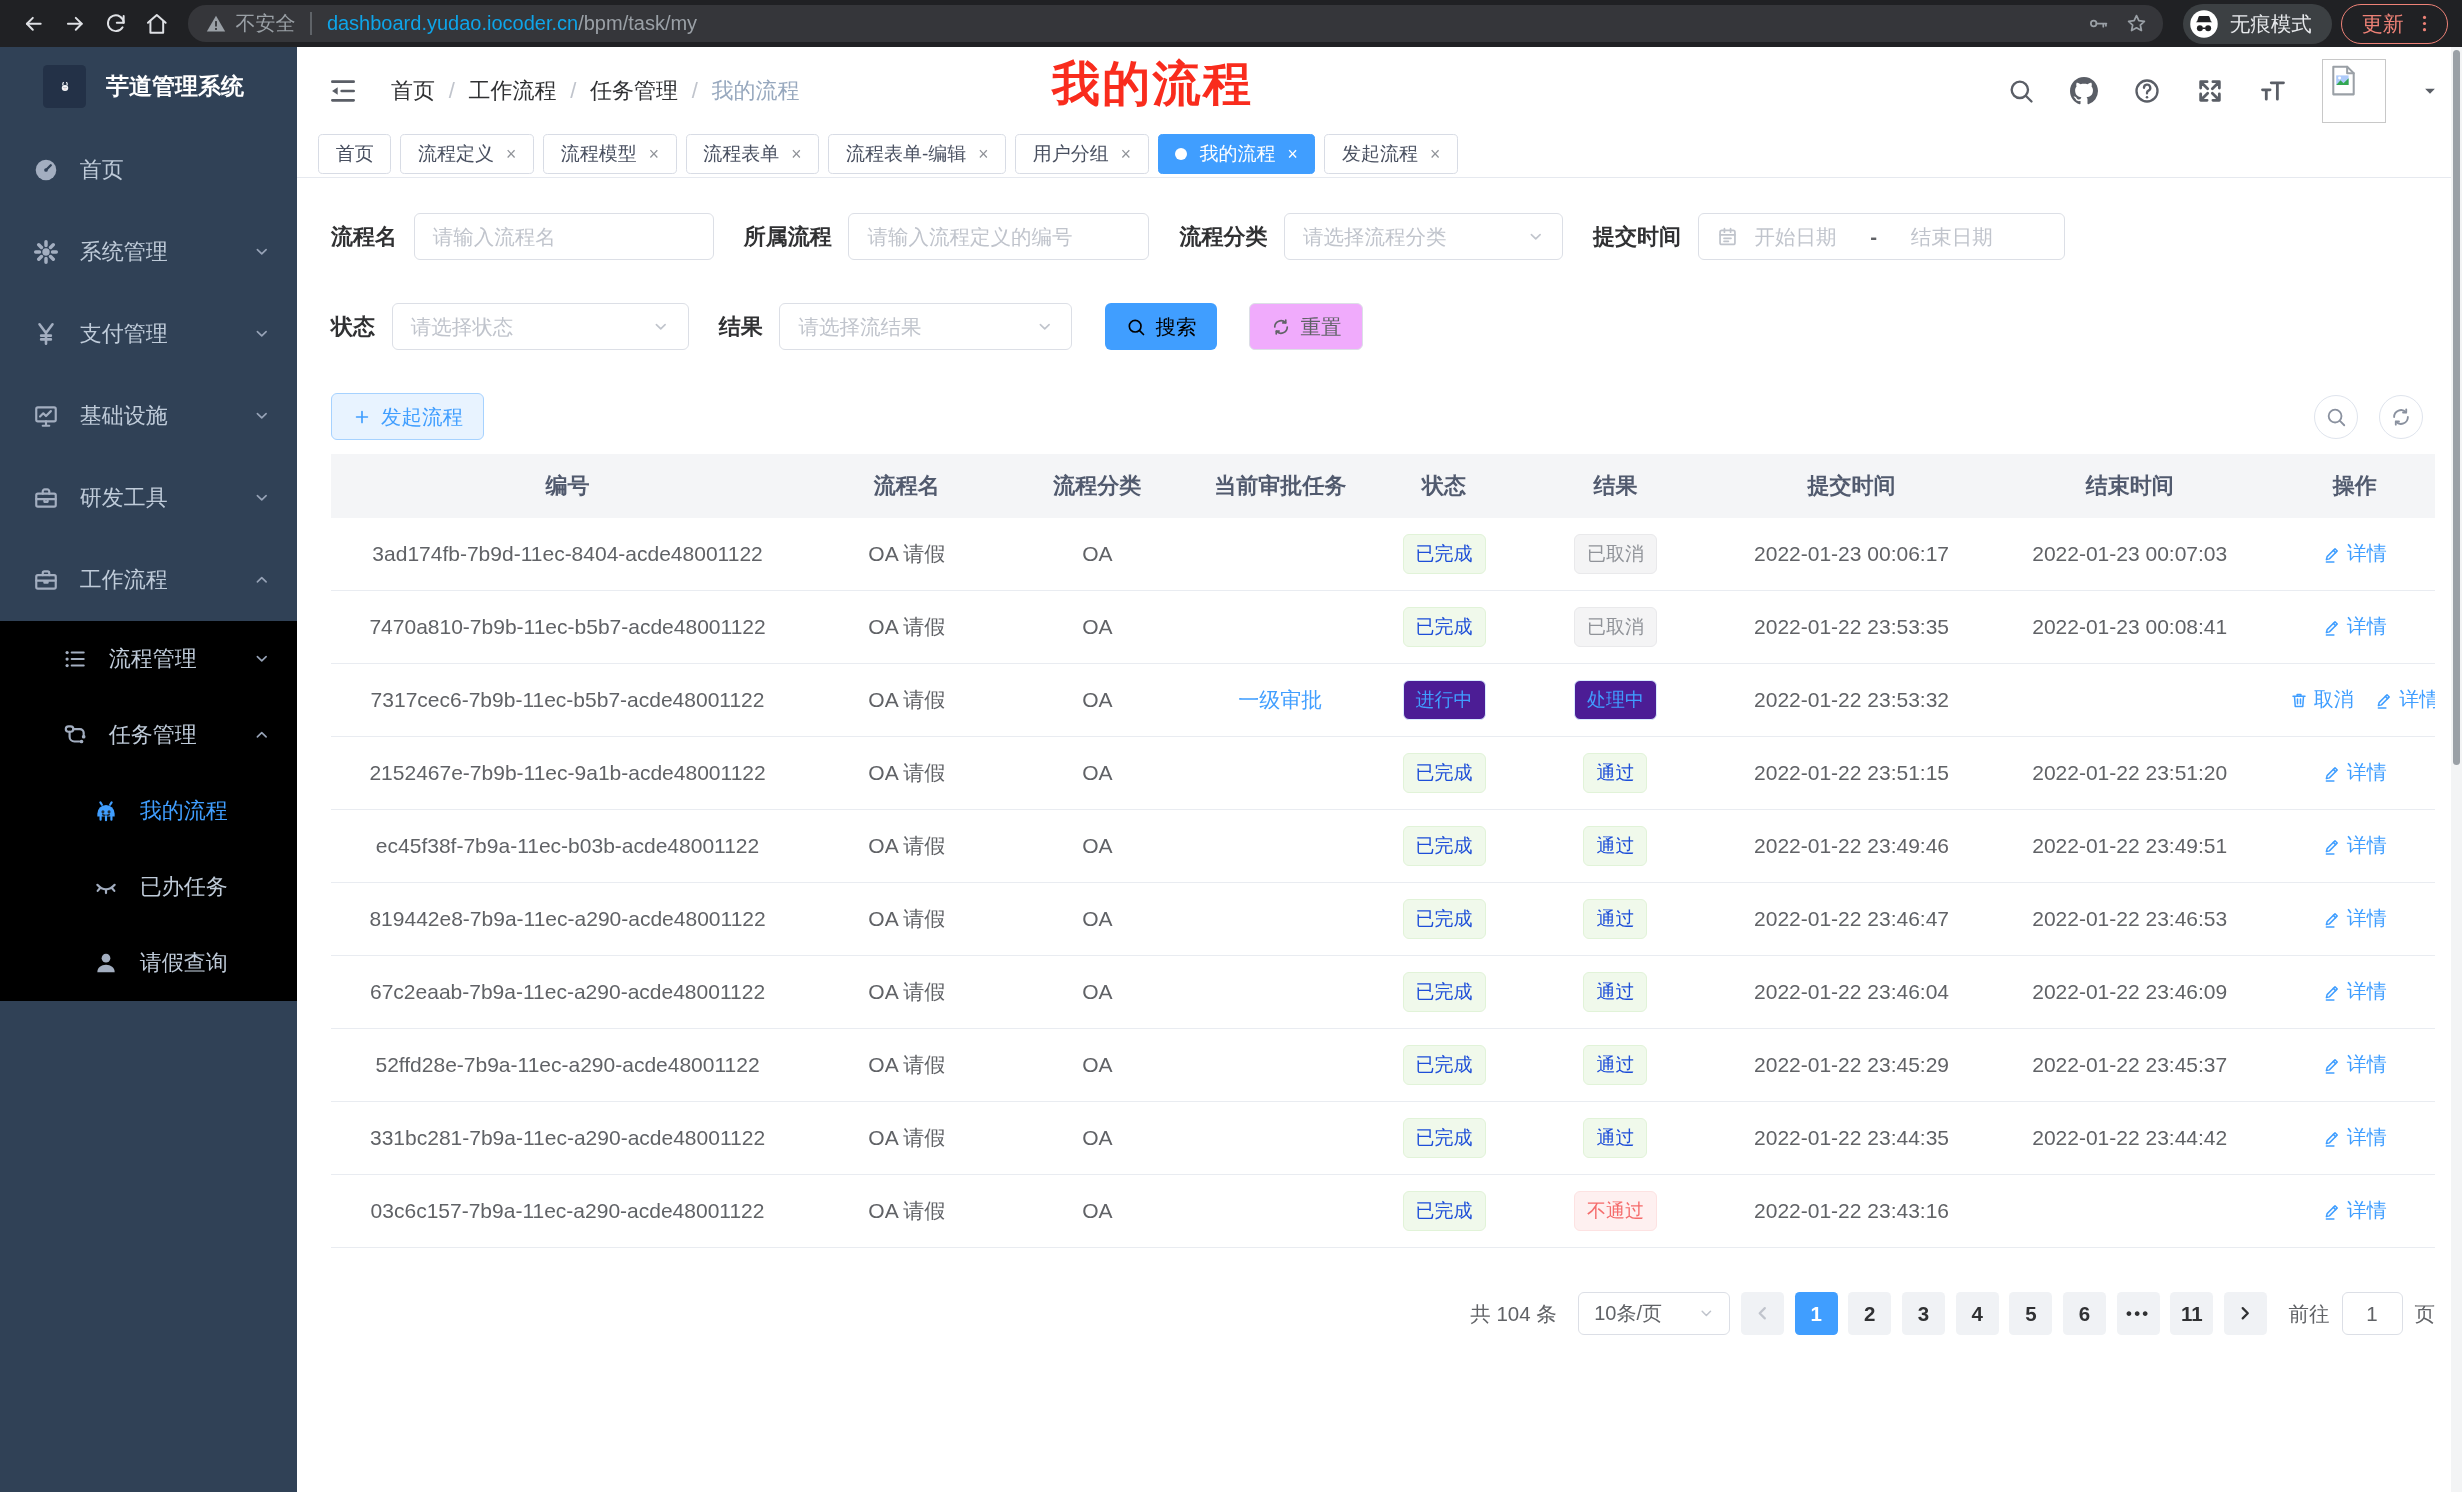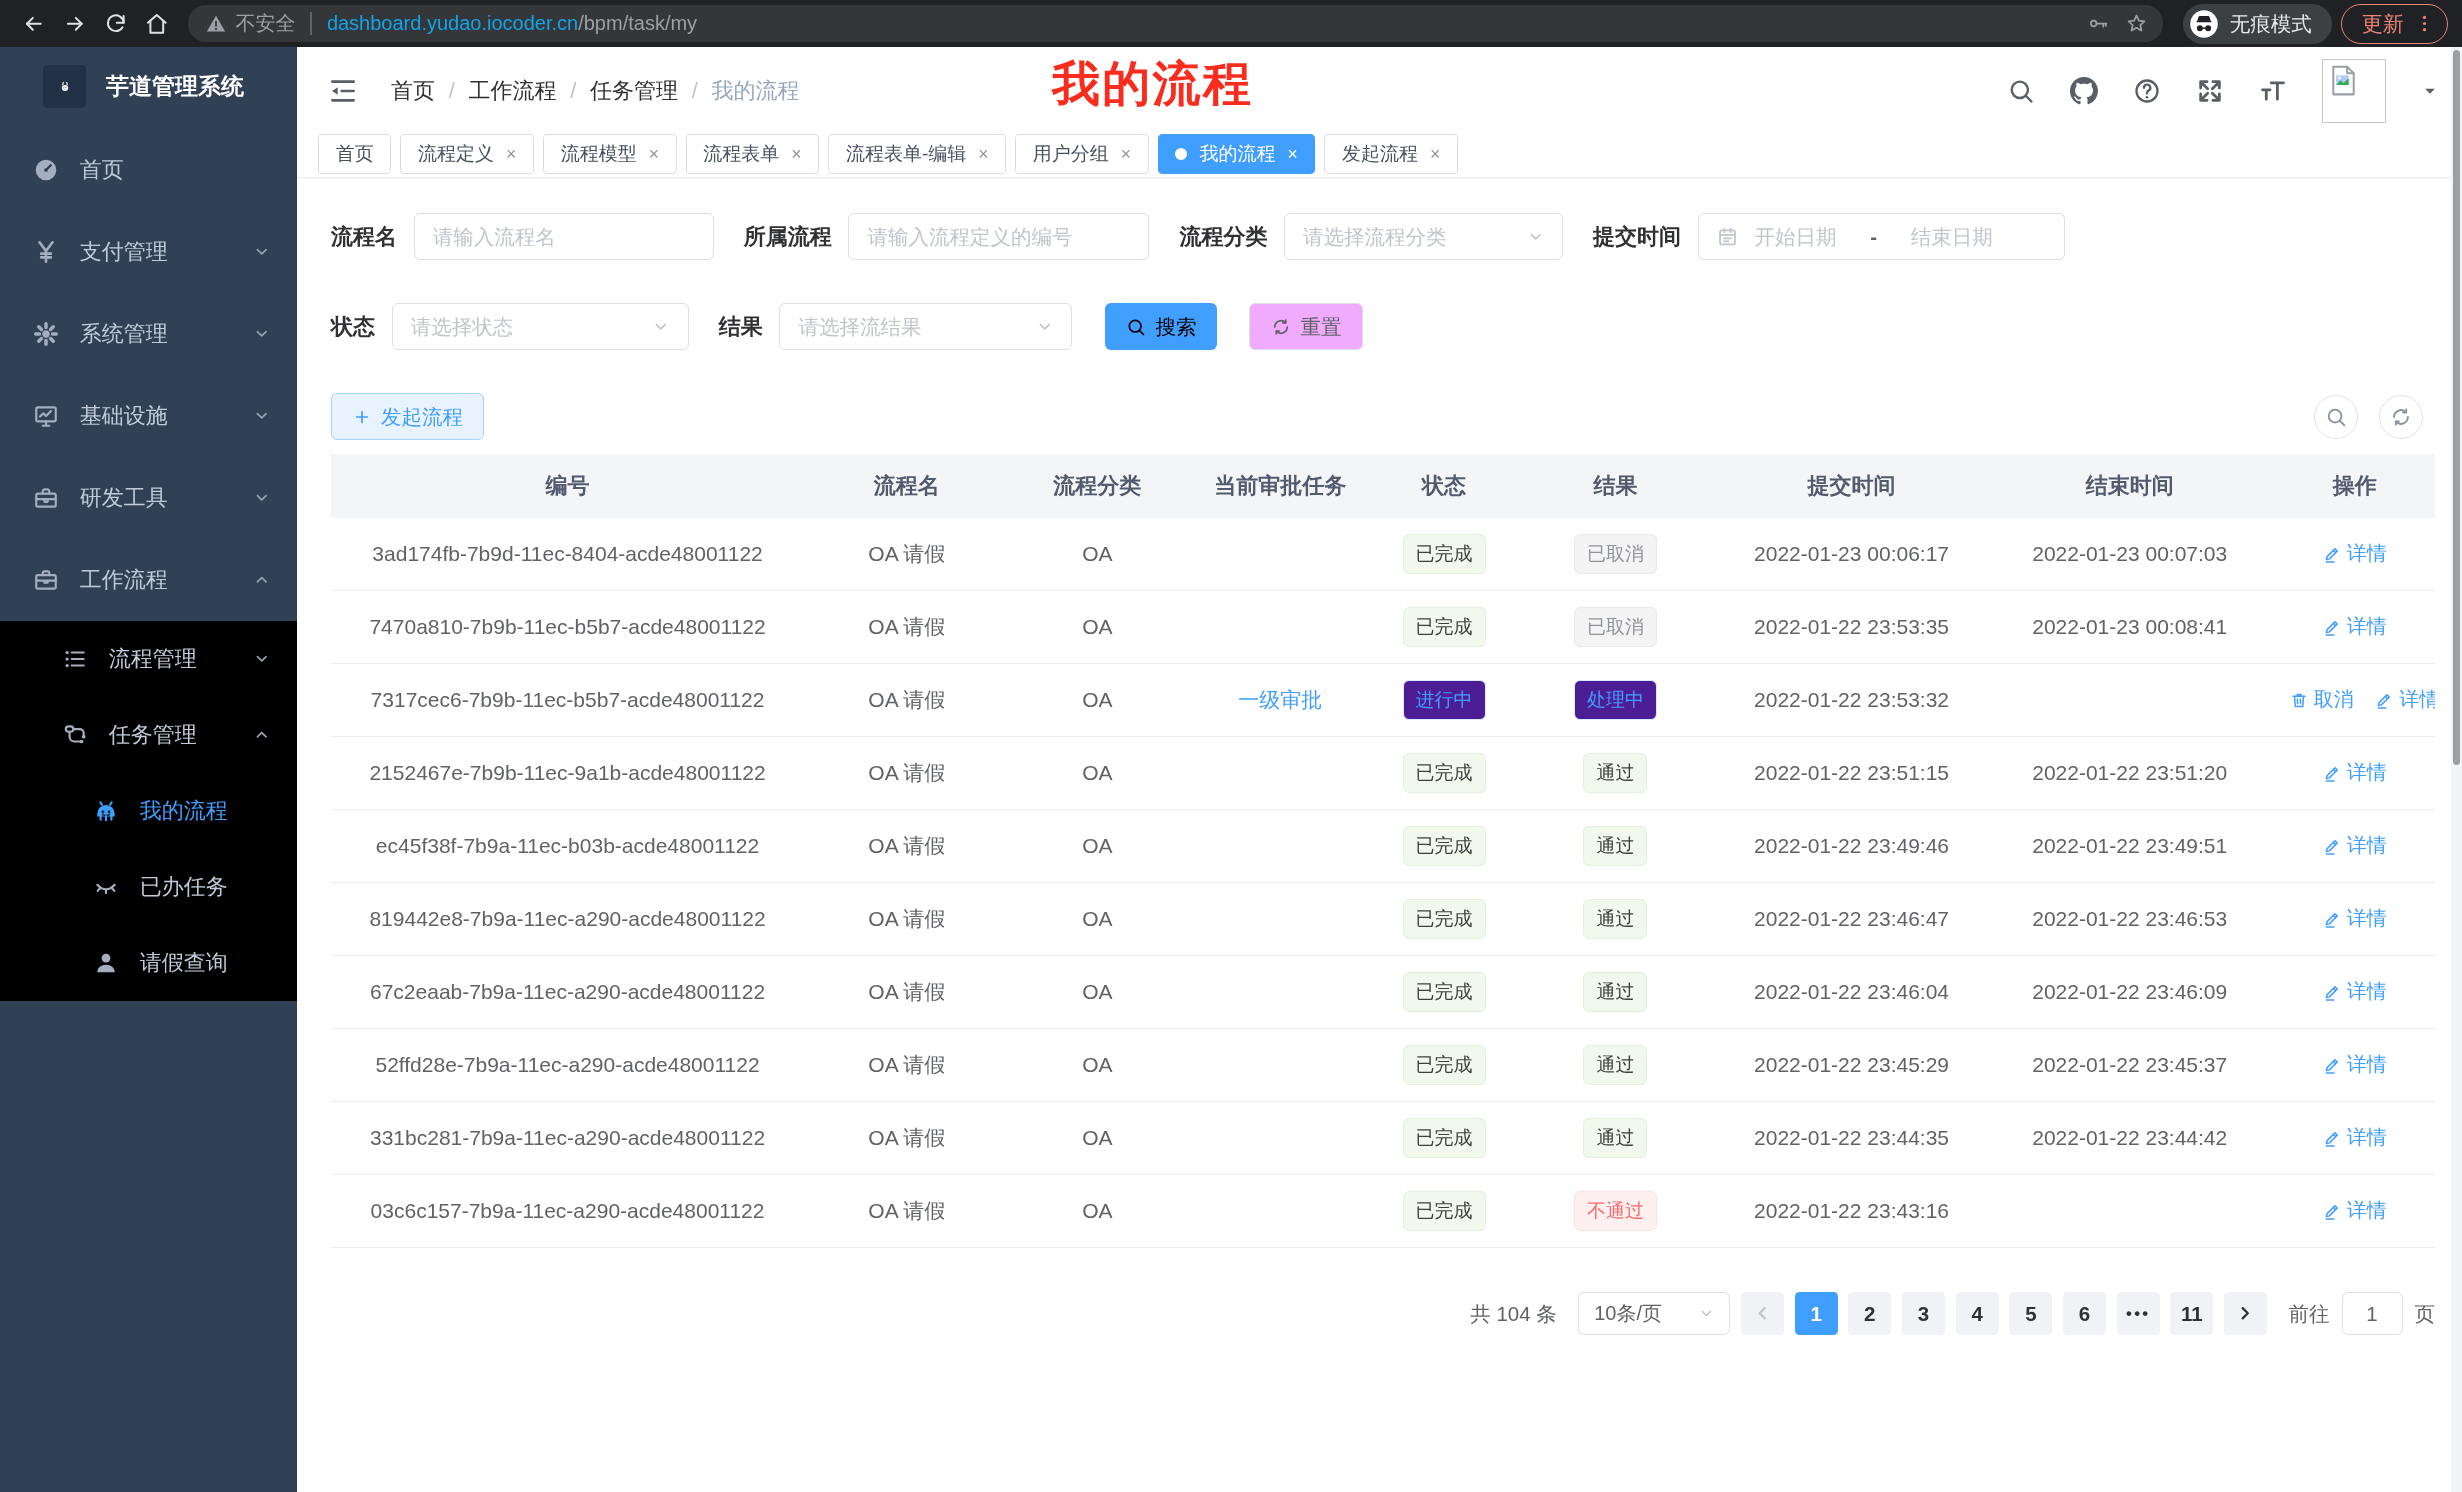--- a/index.html
+++ b/index.html
@@ -74,21 +74,21 @@
   .btn-soft{background:#e8f3ff;border:1.5px solid #a6d2ff;color:#409eff;padding:0 20px}
 
   .actions{display:flex;align-items:center;margin-bottom:13.7px}
   .cbtns{margin-left:auto;display:flex;gap:21px;padding-right:12px}
   .cbtn{width:44px;height:44px;border-radius:50%;border:1.5px solid #dfe4ed;display:flex;align-items:center;justify-content:center;color:#8a919f;font-size:22px;background:#fff;cursor:pointer}
 
   table{width:100%;border-collapse:collapse;table-layout:fixed}
   thead th{background:#f4f5f7;height:64px;font-size:22px;font-weight:700;color:#515a6e;text-align:center;padding:0 4.6px}
   tbody td{height:73px;text-align:center;font-size:21px;color:#606266;border-bottom:1.5px solid #e9ecf1;padding:0 4.6px;white-space:nowrap;overflow:hidden}
   .badge{display:inline-block;border:1.5px solid;border-radius:6px;padding:7.6px 12px;font-size:19px;line-height:1.2}
-  .badge.success{color:#404040;background:#f0f9eb;border-color:#e1f3d8}
+  .badge.success{color:#1d4ed8;background:#f0f9eb;border-color:#e1f3d8}
   .badge.info{color:#909399;background:#f4f4f5;border-color:#e9e9eb}
   .badge.primary{color:#409eff;background:#4c1d95;border-color:#d9ecff}
   .badge.danger{color:#f56c6c;background:#fef0f0;border-color:#fde2e2}
   .task-link{color:#409eff;cursor:pointer}
   .op-link{color:#409eff;font-size:20px;display:inline-flex;align-items:center;gap:6px;margin:0 10.7px;cursor:pointer}
   .op-link .icon{font-size:18px}
 
   .pager{display:flex;align-items:center;justify-content:flex-end;margin-top:44px;font-size:20.5px;color:#606266;gap:10.7px}
   .pg-total{margin-right:10.7px;white-space:nowrap}
   .pg-size{width:152px;height:43px;border:1.5px solid #dcdfe6;border-radius:6px;display:flex;align-items:center;justify-content:space-between;padding:0 15px;font-size:20px;color:#606266;cursor:pointer;white-space:nowrap}
@@ -206,40 +206,40 @@
                 <circle cx="12" cy="12" r="9.5" fill="currentColor" stroke="none"></circle>
                 <path d="M12 12l4.4-4.4" stroke="#304156" stroke-width="2.2"></path>
                 <circle cx="12" cy="12" r="1.7" fill="#304156" stroke="none"></circle>
               </svg>
             </span>
             <span class="lbl">首页</span>
           </div>
           <div class="m-item">
             <span class="icon ">
               <svg viewBox="0 0 24 24" width="1em" height="1em" fill="none" stroke="currentColor" stroke-width="2" stroke-linecap="round" stroke-linejoin="round">
-                <path d="M6 3l6 8 6-8M12 11v10M7.5 13.5h9M7.5 17h9" stroke-width="2.4"></path>
-              </svg>
-            </span>
-            <span class="lbl">支付管理</span>
-            <span class="icon arr">
-              <svg viewBox="0 0 24 24" width="1em" height="1em" fill="none" stroke="currentColor" stroke-width="2" stroke-linecap="round" stroke-linejoin="round">
-                <path d="M6 9l6 6 6-6" stroke-width="2.2"></path>
-              </svg>
-            </span>
-          </div>
-          <div class="m-item">
-            <span class="icon ">
-              <svg viewBox="0 0 24 24" width="1em" height="1em" fill="none" stroke="currentColor" stroke-width="2" stroke-linecap="round" stroke-linejoin="round">
                 <circle cx="12" cy="12" r="3.4" fill="currentColor" stroke="none"></circle>
                 <g stroke-width="3.2">
                   <path d="M18 12h3.5M12 18v3.5M6 12H2.5M12 6V2.5M16.2 7.8l2.5-2.5M16.2 16.2l2.5 2.5M7.8 16.2l-2.5 2.5M7.8 7.8L5.3 5.3"></path>
                 </g>
               </svg>
             </span>
             <span class="lbl">系统管理</span>
+            <span class="icon arr">
+              <svg viewBox="0 0 24 24" width="1em" height="1em" fill="none" stroke="currentColor" stroke-width="2" stroke-linecap="round" stroke-linejoin="round">
+                <path d="M6 9l6 6 6-6" stroke-width="2.2"></path>
+              </svg>
+            </span>
+          </div>
+          <div class="m-item">
+            <span class="icon ">
+              <svg viewBox="0 0 24 24" width="1em" height="1em" fill="none" stroke="currentColor" stroke-width="2" stroke-linecap="round" stroke-linejoin="round">
+                <path d="M6 3l6 8 6-8M12 11v10M7.5 13.5h9M7.5 17h9" stroke-width="2.4"></path>
+              </svg>
+            </span>
+            <span class="lbl">支付管理</span>
             <span class="icon arr">
               <svg viewBox="0 0 24 24" width="1em" height="1em" fill="none" stroke="currentColor" stroke-width="2" stroke-linecap="round" stroke-linejoin="round">
                 <path d="M6 9l6 6 6-6" stroke-width="2.2"></path>
               </svg>
             </span>
           </div>
           <div class="m-item">
             <span class="icon ">
               <svg viewBox="0 0 24 24" width="1em" height="1em" fill="none" stroke="currentColor" stroke-width="2" stroke-linecap="round" stroke-linejoin="round">
                 <rect x="3" y="4" width="18" height="13" rx="1.5"></rect>

